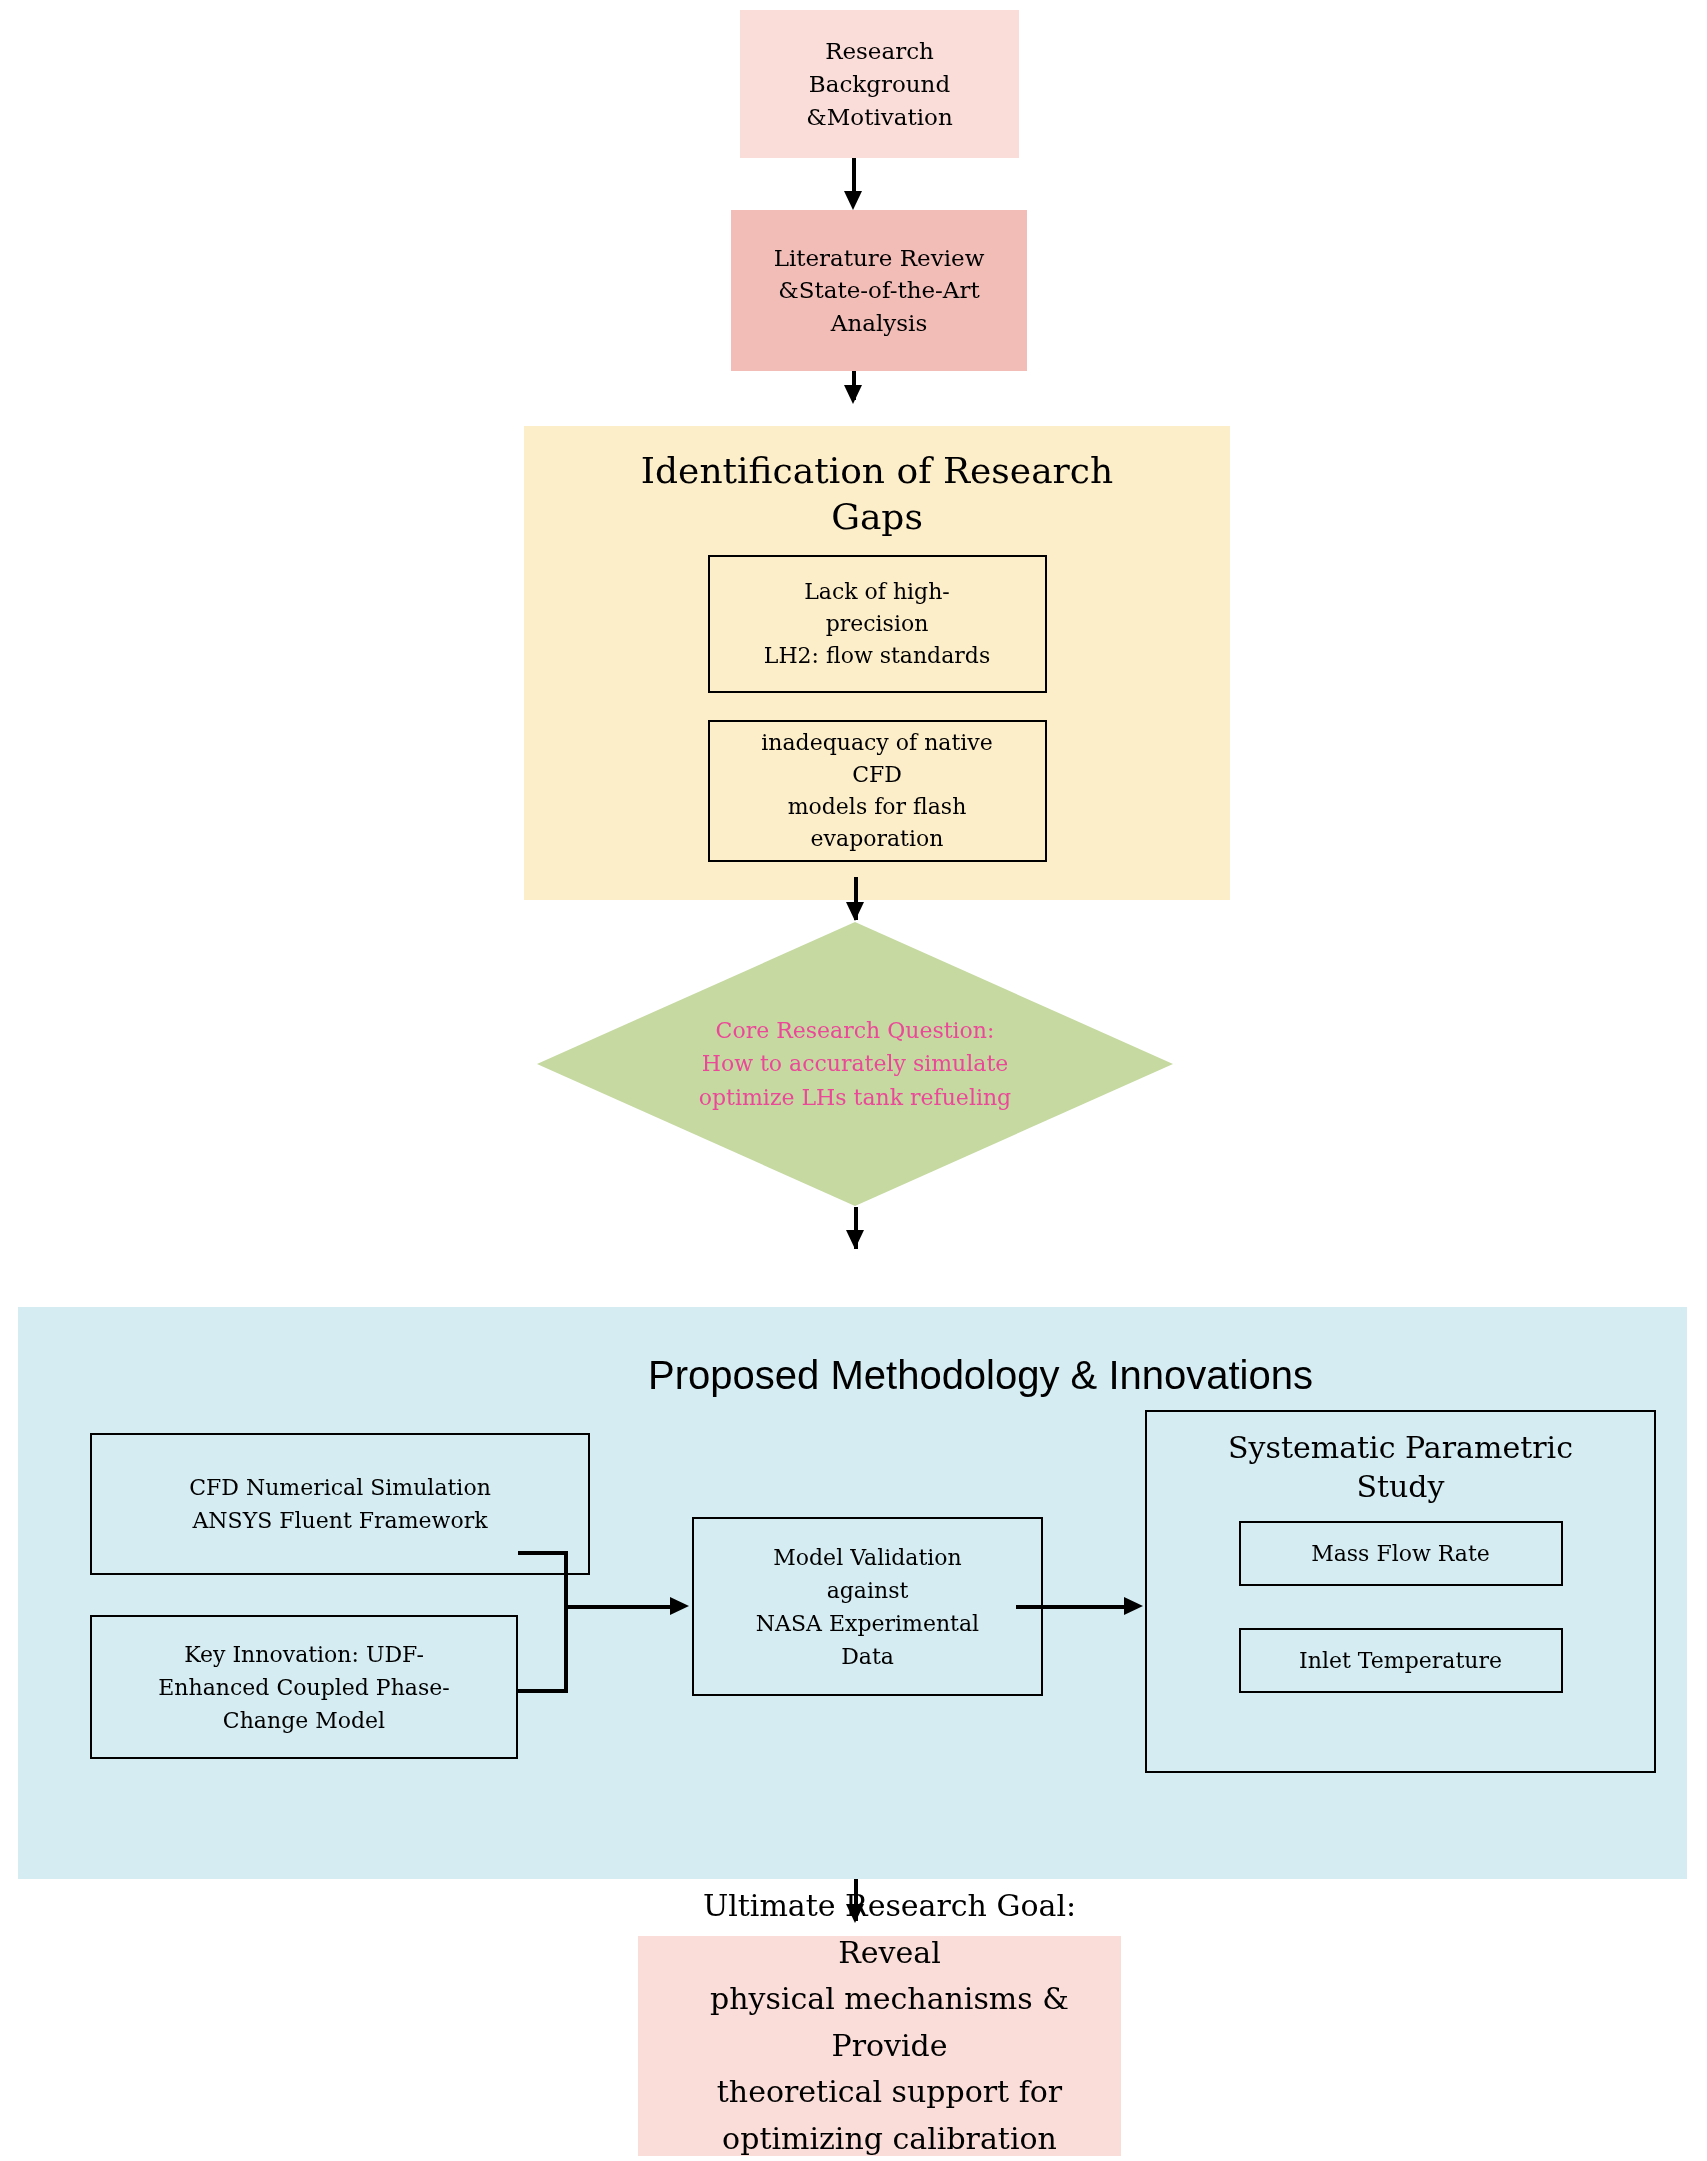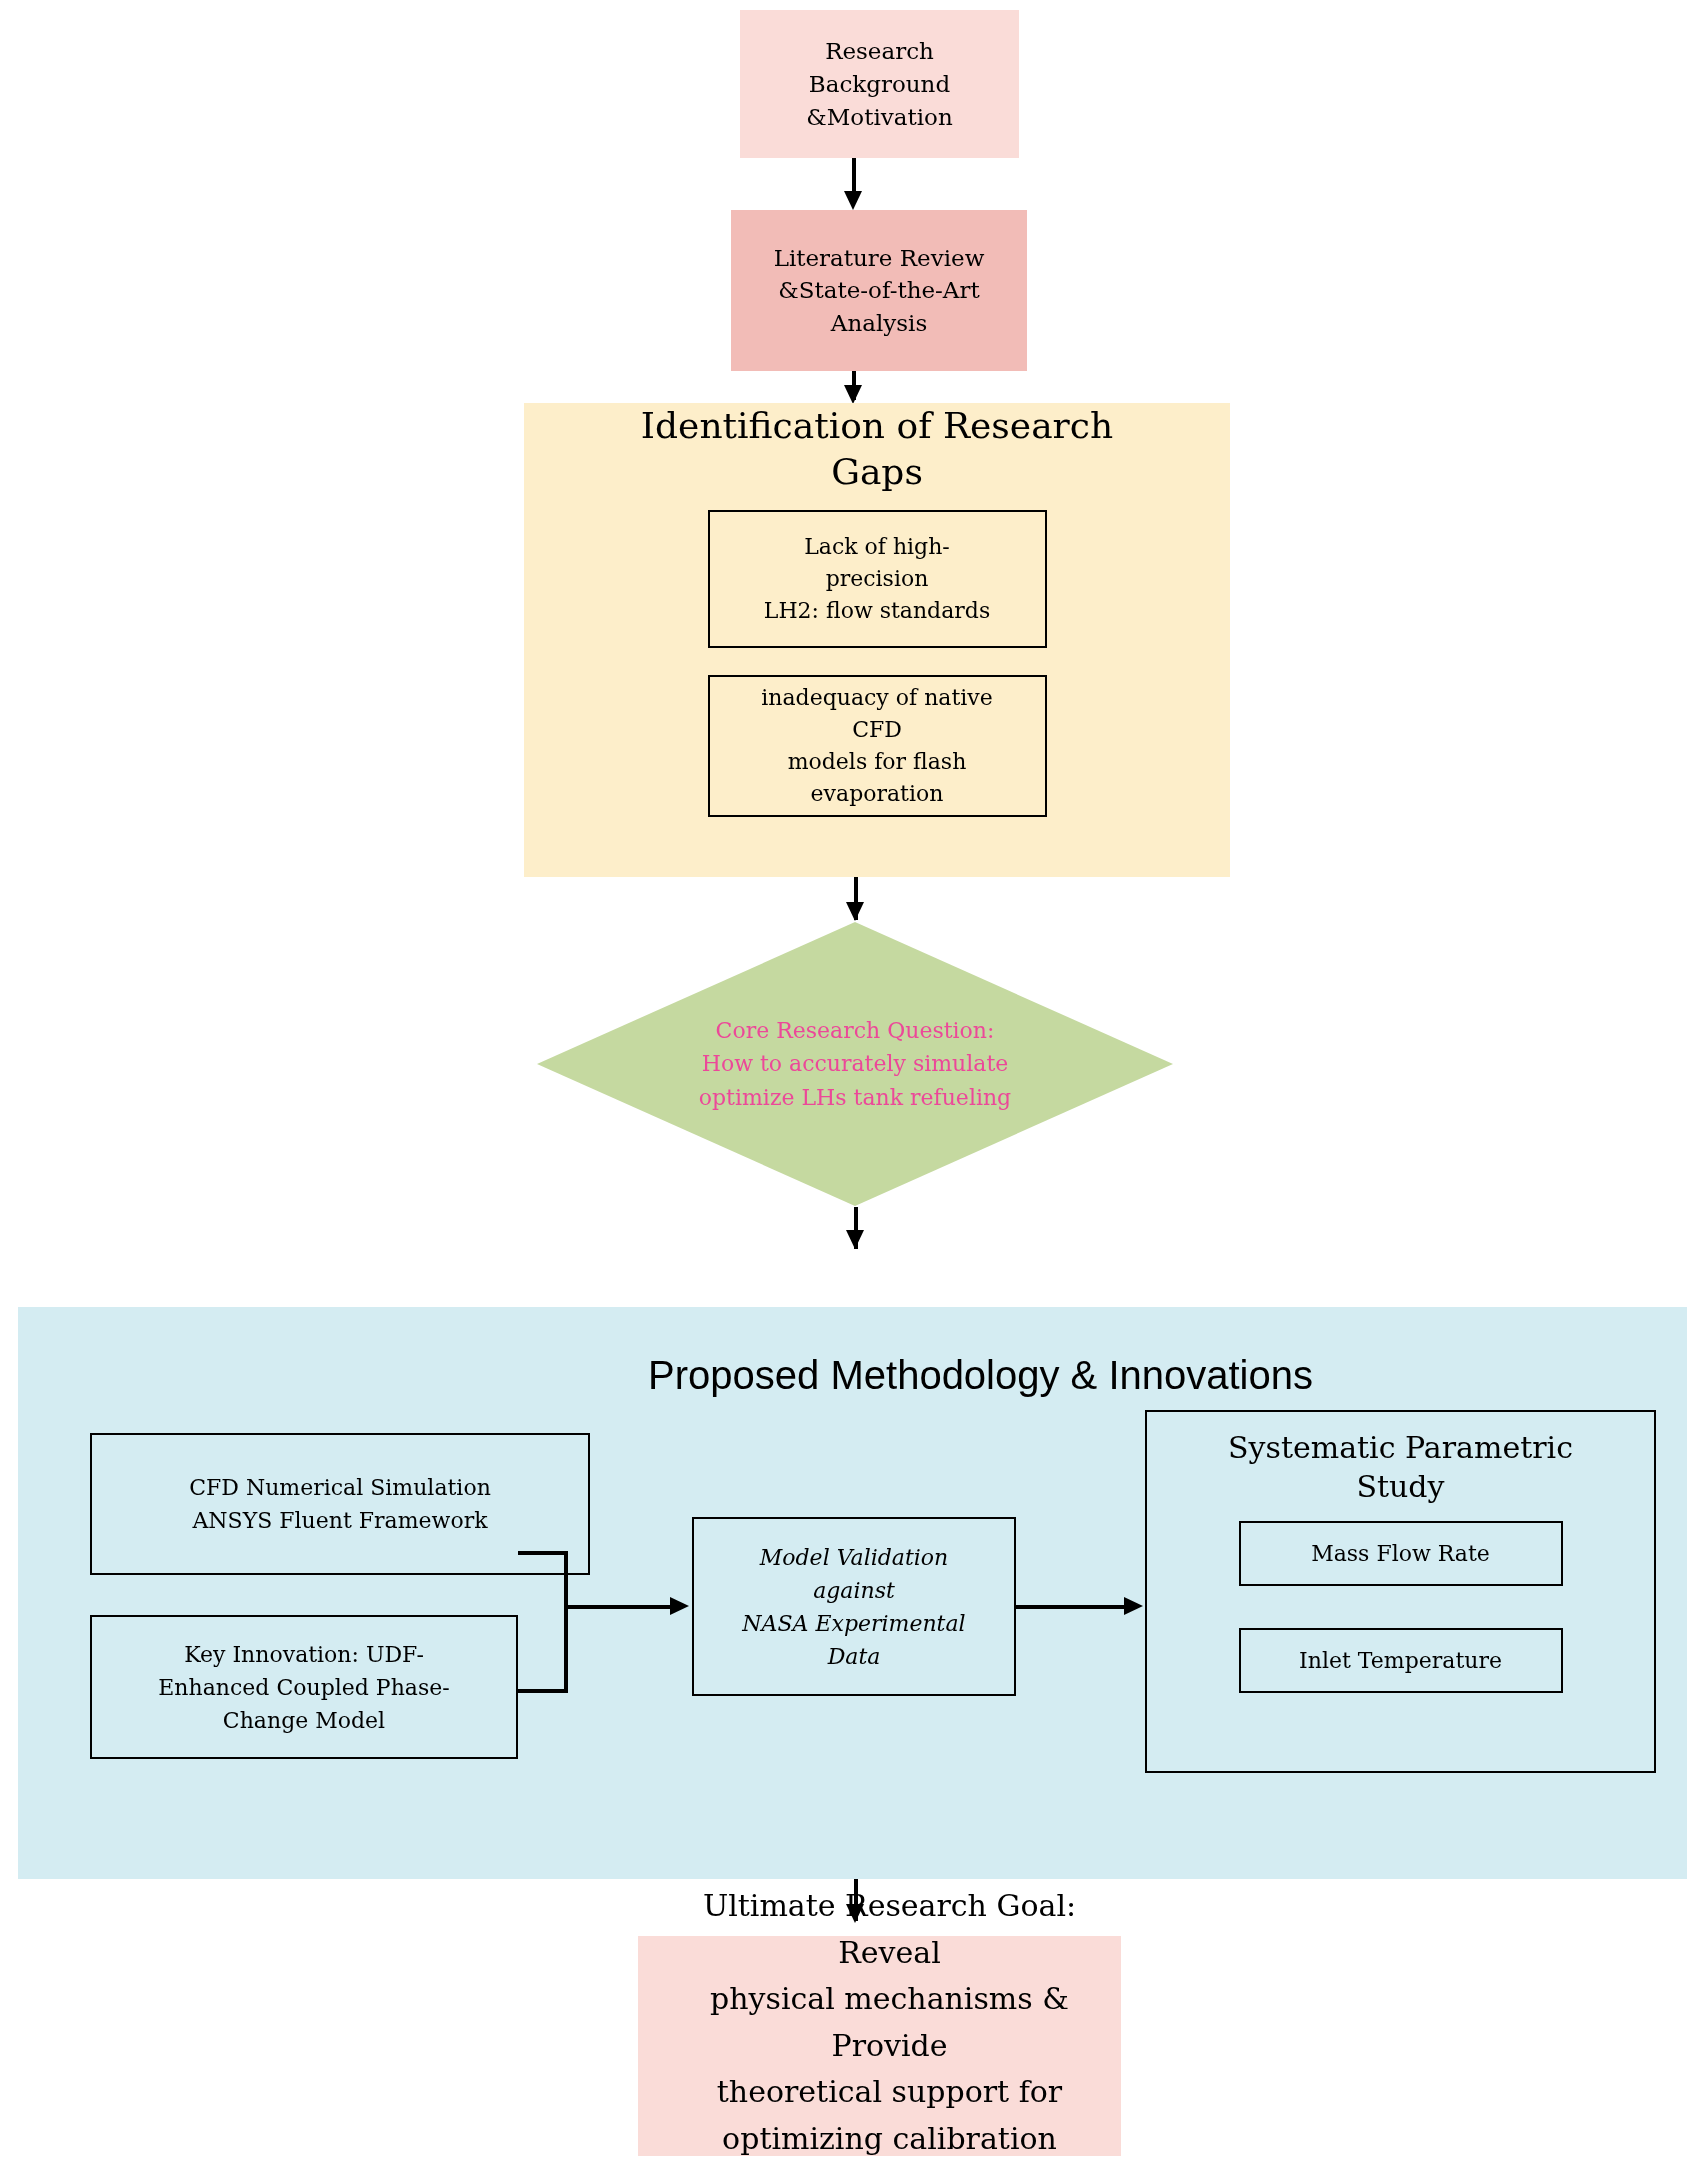--- a/index.html
+++ b/index.html
@@ -47,26 +47,26 @@
     top: 210px;
     width: 296px;
     height: 161px;
     background: #f2bcb7;
     font-size: 23px;
   }
 
   
   .container-gaps {
     left: 499px;
-    top: 403px;
+    top: 426px;
     width: 706px;
     height: 474px;
     background: #fdeeca;
     justify-content: flex-start;
-    padding-top: 0;
+    padding-top: 22px;
   }
   .container-gaps .container-title {
     font-size: 36px;
     line-height: 1.28;
     margin-bottom: 15px;
     padding: 0 19.6px;
   }
   .gap-box {
     position: relative;
     box-sizing: border-box;
@@ -154,24 +154,23 @@
   .box-innovation {
     left: 90px;
     top: 1615px;
     width: 428px;
     height: 144px;
     font-size: 22px;
   }
   .box-validation {
     left: 692px;
     top: 1517px;
-    width: 324px;
+    width: 351px;
     height: 179px;
     font-size: 22px;
-    font-style: italic;
   }
   .box-parametric {
     left: 1145px;
     top: 1410px;
     width: 511px;
     height: 363px;
     flex-direction: column;
     justify-content: flex-start;
     padding-top: 16px;
     font-size: 22px;

